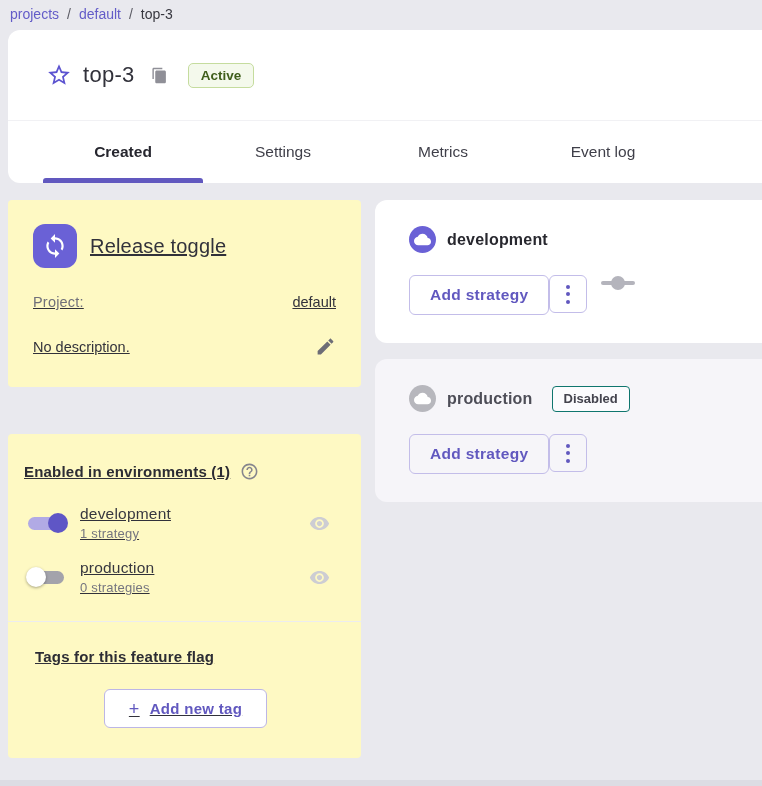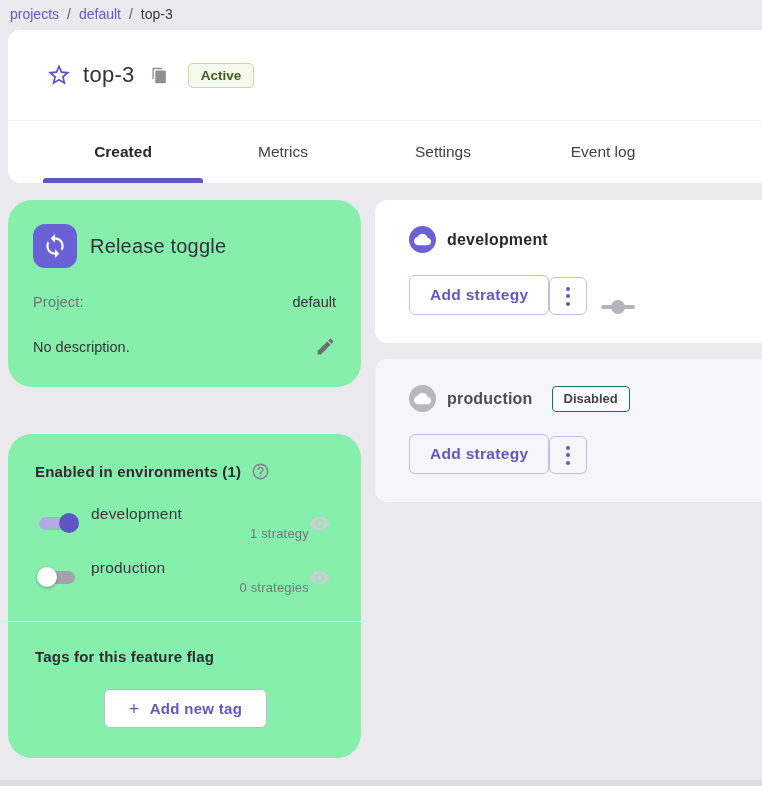--- a/index.html
+++ b/index.html
@@ -29,49 +29,49 @@
   .tabs { display:flex; border-top:1px solid #f1f1f4; height:63px; padding-left:35px; }
   .tab { width:160px; display:flex; align-items:center; justify-content:center;
          font-size:15.5px; color:#3f3f49; position:relative; cursor:pointer; }
   .tab.active { font-weight:bold; color:#26262e; }
   .tab .indicator { position:absolute; left:0; right:0; bottom:0; height:5px;
          background:#6158bf; border-radius:3px 3px 0 0; }
   
   .main { display:flex; margin-top:17px; padding-left:8px; gap:14px; align-items:flex-start; }
   .col-left { width:353px; flex:none; }
   .col-right { flex:1; min-width:0; }
-  .card { background:#86efac; border-radius:24px; }
+  .card { background:#fef9c3; border-radius:4px;text-decoration:underline; }
   
   .type-card { padding:24px 25px 30px 25px; margin-bottom:10px; }
   .type-head { display:flex; align-items:center; gap:13px; }
   .type-icon { width:44px; height:44px; border-radius:12px; background:#6a61d6;
                display:flex; align-items:center; justify-content:center; flex:none; }
   .type-name { font-size:20px; color:#32323b; letter-spacing:.2px; }
   .info-row { display:flex; align-items:center; margin-top:26px; font-size:14.5px; }
   .info-label { color:#70707a; letter-spacing:.2px; }
   .info-value { margin-left:auto; color:#32323b; }
   .info-value.inline { margin-left:7px; }
   .icon-right { margin-left:auto; cursor:pointer; display:flex; }
   .minus-icon { width:13px; height:2.5px; background:#6d6d76; border-radius:2px; }
   
-  .env-section { padding:28px 25px 26px 27px;margin-top:47px; }
+  .env-section { padding:28px 25px 26px 16px;margin-top:47px; }
   .env-head { display:flex; align-items:center; gap:10px; }
   .env-title { font-size:15px; font-weight:bold; color:#2c2c34; letter-spacing:.2px; }
   .env-row { display:flex; align-items:center; margin-top:24px; }
   .env-row + .env-row { margin-top:18px; }
   .switch { width:46px; flex:none; position:relative; height:24px; cursor:pointer; margin-right:10px; }
   .switch .track { position:absolute; left:4px; top:6px; width:36px; height:13px; border-radius:7px; }
   .switch .thumb { position:absolute; top:2px; width:20px; height:20px; border-radius:50%; }
   .switch.on .track { background:#b1aae5; }
   .switch.on .thumb { right:2px; background:#5f56c6; }
   .switch.off .track { background:#a3a3ab; }
   .switch.off .thumb { left:2px; background:#fff; box-shadow:0 1px 3px rgba(0,0,0,.35); }
   .env-texts { flex:1; }
   .env-name { font-size:15.5px; color:#37373f; letter-spacing:.2px; }
-  .env-sub { font-size:13px; color:#75757f; margin-top:3px; letter-spacing:.2px;text-align:right; }
+  .env-sub { font-size:13px; color:#75757f; margin-top:3px; letter-spacing:.2px; }
   .eye-btn { cursor:pointer; margin-right:6px; display:flex; }
   .divider { height:1px; background:#ececf0; }
   .tags-section { padding:26px 25px 30px 27px; }
   .tags-title { font-size:15px; font-weight:bold; color:#2c2c34; letter-spacing:.2px; }
   .tags-btn-wrap { display:flex; justify-content:center; margin-top:24px; }
   .add-tag-btn { display:flex; align-items:center; gap:10px; border:1px solid #bcb6e6;
       background:#fff; border-radius:6px; padding:10px 24px; cursor:pointer;
       color:#6158bf; font-size:15px; font-weight:bold; letter-spacing:.3px;
       font-family:"Liberation Sans", sans-serif; }
   .plus-glyph { font-size:18px; font-weight:normal; line-height:14px; }
@@ -82,21 +82,21 @@
   .env-card-head { display:flex; align-items:center; gap:11px; }
   .cloud-avatar { width:27px; height:27px; border-radius:50%; display:flex;
       align-items:center; justify-content:center; flex:none; }
   .cloud-avatar.purple { background:#6a61d6; }
   .cloud-avatar.gray { background:#b7b7bd; }
   .env-card-name { font-size:16px; font-weight:bold; letter-spacing:.2px; }
   .env-card.dev .env-card-name { color:#28282f; }
   .env-card.prod .env-card-name { color:#4d4d57; }
   .badge-disabled { margin-left:8px; border:1px solid #0f766e; background:#fbfbfd;
       color:#44444e; font-size:13px; font-weight:bold; padding:4.5px 11px; border-radius:4px; }
-  .env-actions { display:flex; align-items:flex-end; margin-top:22px; }
+  .env-actions { display:flex; align-items:flex-start; margin-top:22px; }
   .add-strategy-btn { border:1px solid #c3bde9; background:transparent; border-radius:6px;
       padding:10px 20px; color:#6158bf; font-size:15.5px; font-weight:bold; cursor:pointer;
       letter-spacing:.3px; font-family:"Liberation Sans", sans-serif; }
   .kebab-btn { width:38px; height:38px; border:1px solid #c3bde9; border-radius:6px;
       background:transparent; display:flex; flex-direction:column; gap:3.5px;
       align-items:center; justify-content:center; cursor:pointer; }
   .kebab-btn i { width:4px; height:4px; border-radius:50%; background:#6158bf; }
   .connector { margin-left:14px; display:flex; }
   
   .bottom-strip { position:absolute; left:0; bottom:0; width:100%; height:6px; background:#dcdce3; }
@@ -126,24 +126,24 @@
         </svg>
     </span>
     <span class="badge-active">Active</span>
   </div>
   <div class="tabs">
     <div class="tab active">
       <span>Created</span>
       <span class="indicator"></span>
     </div>
     <div class="tab">
+      <span>Settings</span>
+    </div>
+    <div class="tab">
       <span>Metrics</span>
-    </div>
-    <div class="tab">
-      <span>Settings</span>
     </div>
     <div class="tab">
       <span>Event log</span>
     </div>
   </div>
 </div>
 
 <div class="main">
 
   <div class="col-left">

